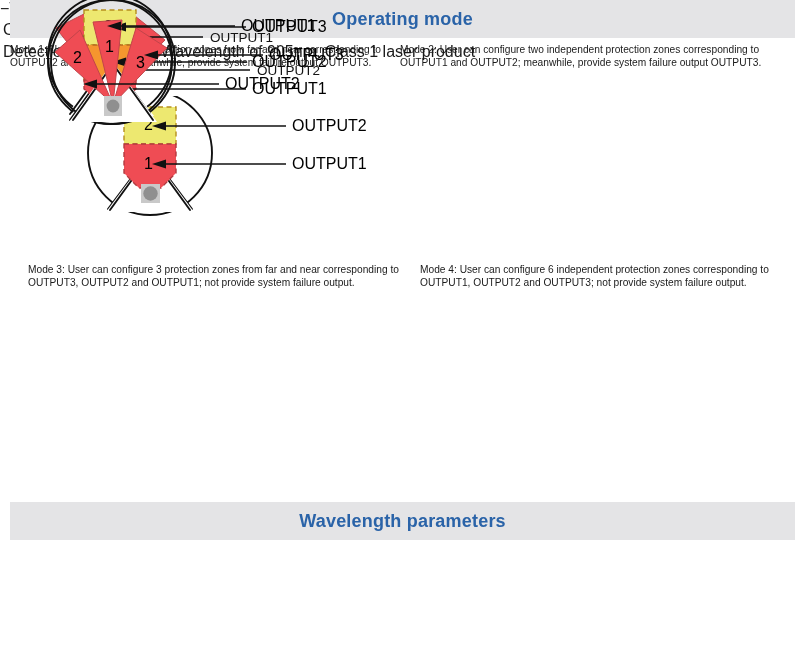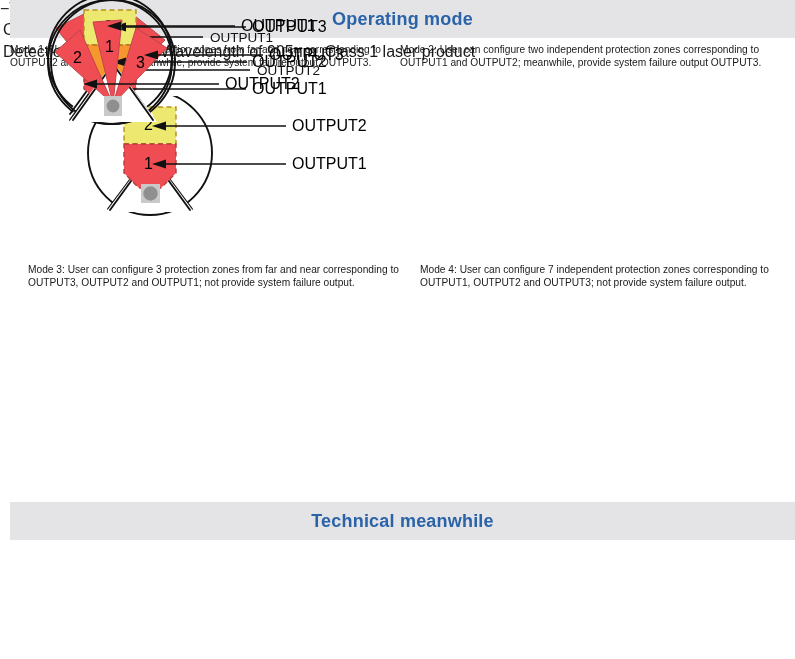--- a/index.html
+++ b/index.html
@@ -242,21 +242,21 @@
     <text class="out-label" x="252" y="67">OUTPUT2</text>
 
     <g stroke="#111111" stroke-width="1.7">
       <line x1="246" y1="89" x2="124" y2="89"></line>
       <path d="M 112 89 L 126 84.5 L 126 93.5 Z" fill="#111111" stroke="none"></path>
     </g>
     <text class="out-label" x="252" y="94">OUTPUT1</text>
   </svg>
 </div>
 
-<div class="mode-desc" id="desc-mode4">Mode 4: User can configure 7 independent protection zones corresponding to OUTPUT1, OUTPUT2 and OUTPUT3; not provide system failure output.</div>
+<div class="mode-desc" id="desc-mode4">Mode 4: User can configure 6 independent protection zones corresponding to OUTPUT1, OUTPUT2 and OUTPUT3; not provide system failure output.</div>
 
 <div class="diagram" id="diag-mode4">
   <svg width="365" height="165" viewBox="0 0 365 165">
     <g fill="none" stroke="#111111" stroke-width="1.9">
       <circle cx="113" cy="62" r="62"></circle>
     </g>
     <path d="M 113 62 L 69 122 L 157 122 Z" fill="#ffffff"></path>
     <g fill="none" stroke="#111111" stroke-width="1.9" stroke-linecap="round">
       <path d="M 113 64 L 73 120"></path>
       <path d="M 113 64 L 153 120"></path>
@@ -290,21 +290,21 @@
 
     <g stroke="#111111" stroke-width="1.7">
       <line x1="219" y1="84" x2="95" y2="84"></line>
       <path d="M 83 84 L 97 79.5 L 97 88.5 Z" fill="#111111" stroke="none"></path>
     </g>
     <text class="out-label" x="225" y="89">OUTPUT2</text>
   </svg>
 </div>
 
 <div class="banner" id="banner-technical">
-  <span class="banner-title">Technical meanwhile</span>
+  <span class="banner-title">Wavelength parameters</span>
 </div>
 
 <div class="table-caption">−Table 34−</div>
 
 <table class="param-table">
   <tbody>
     <tr>
       <td class="section-head" colspan="2">Optical characteristics</td>
     </tr>
     <tr>

